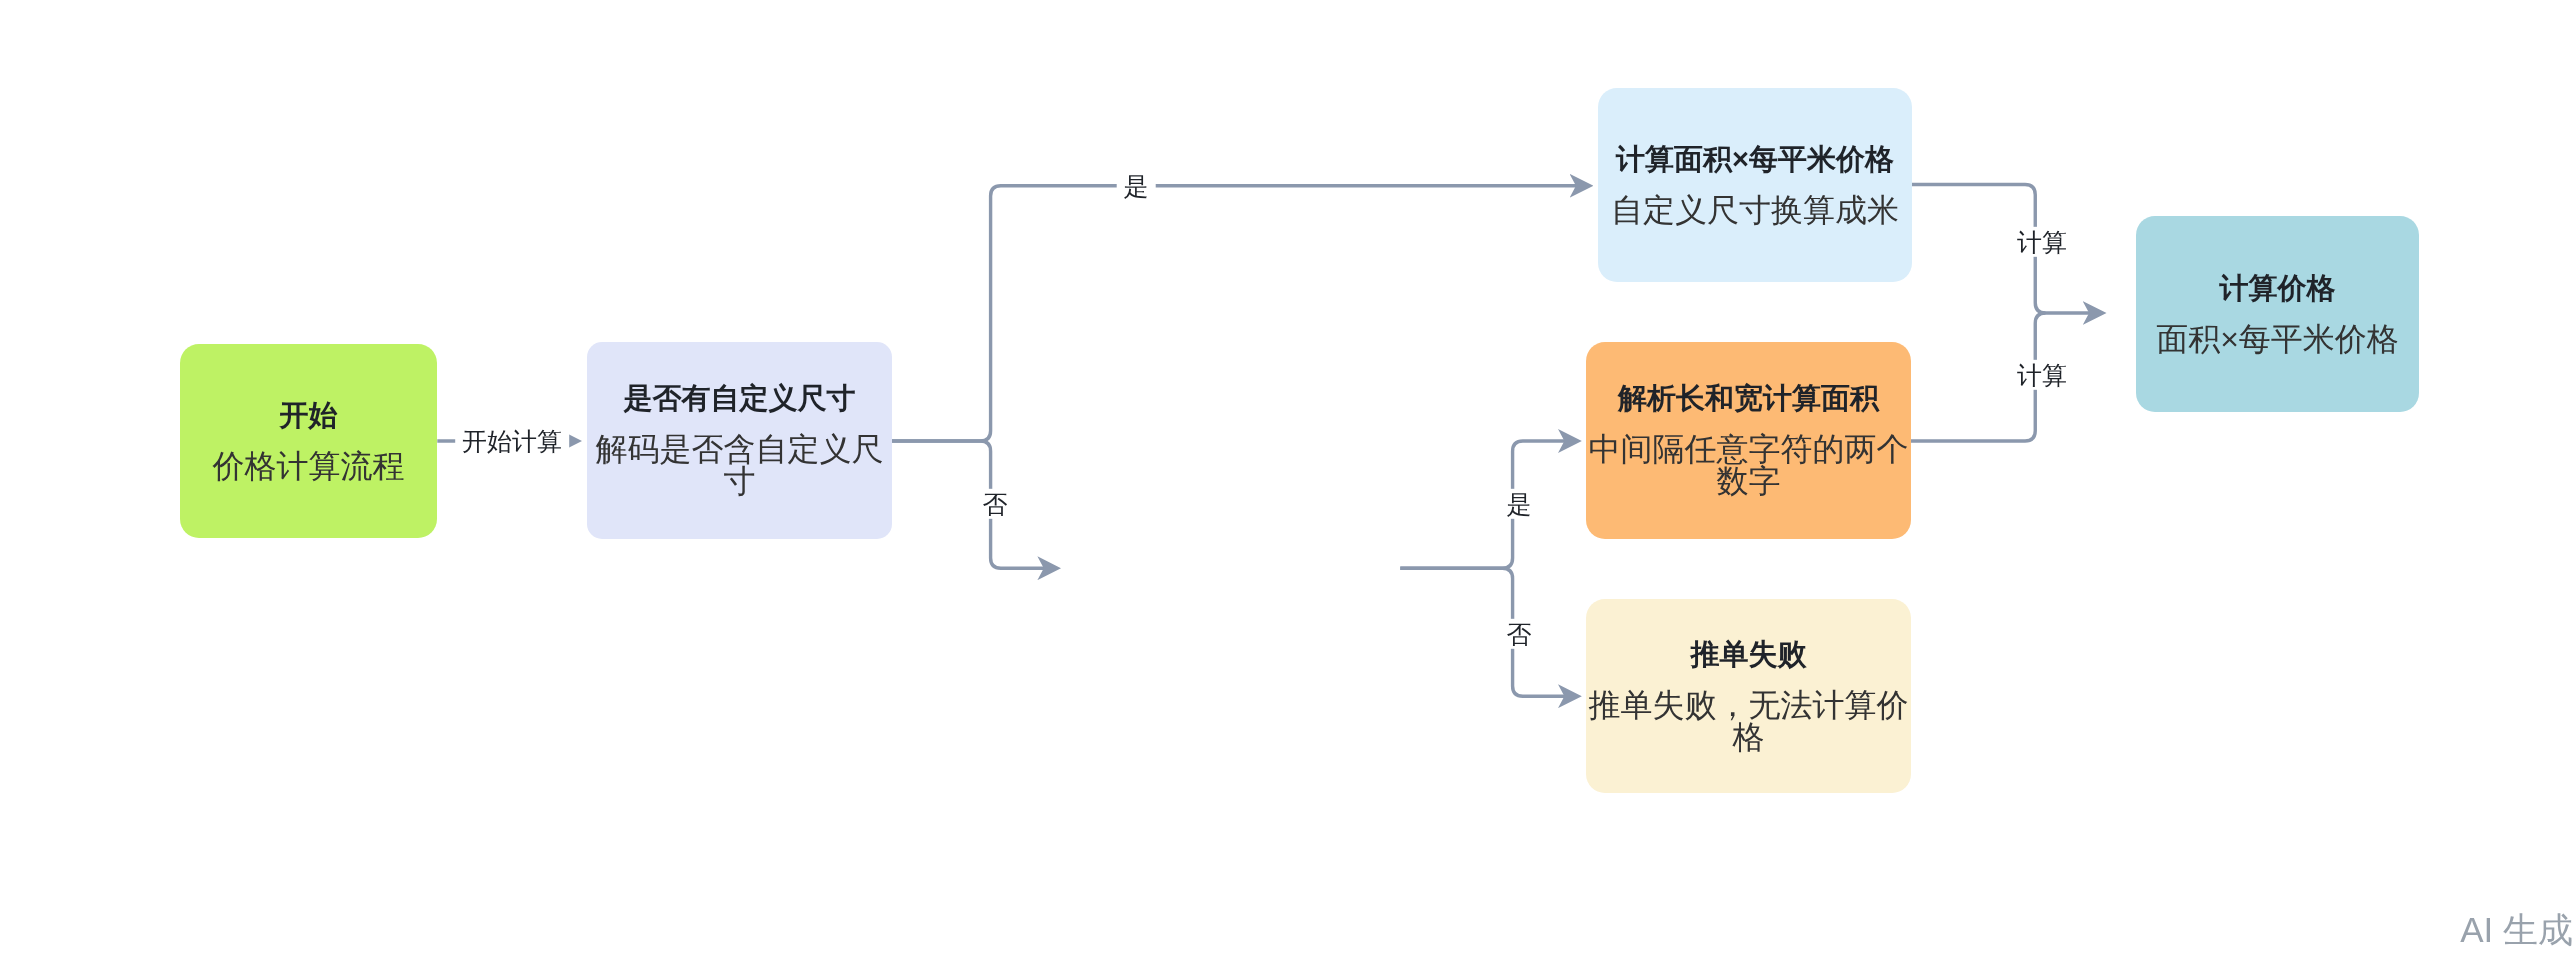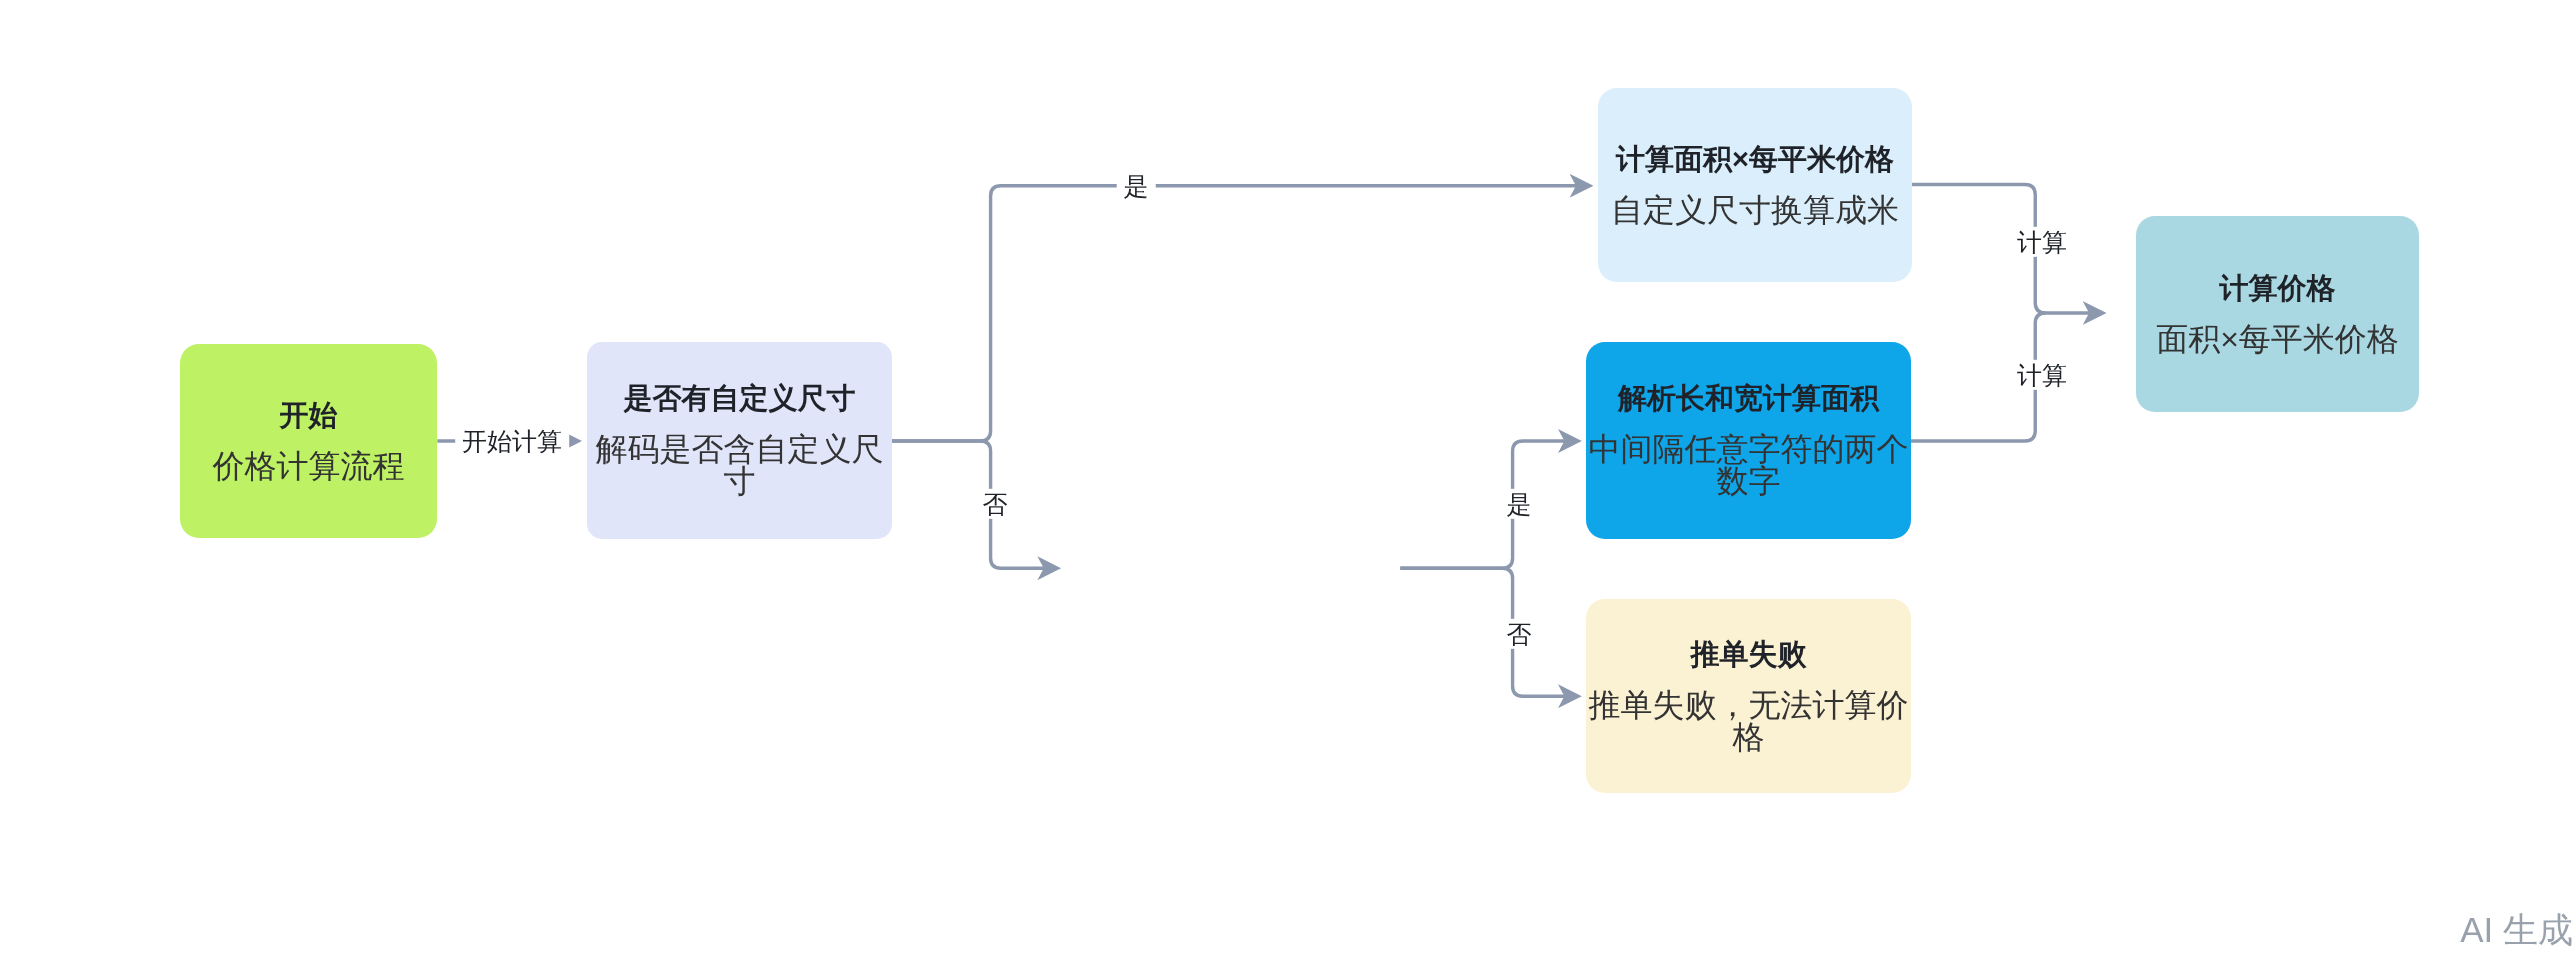--- a/index.html
+++ b/index.html
@@ -77,21 +77,21 @@
     <div class="title">是否有自定义尺寸</div>
     <div class="subtitle">解码是否含自定义尺寸</div>
   </div>
 
   <div class="node n2" style="background: rgb(218, 238, 251);">
     <div class="title">计算面积×每平米价格</div>
     <div class="subtitle">自定义尺寸换算成米</div>
   </div>
 
 
-  <div class="node n4" style="background: #0ea5e9;">
+  <div class="node n4" style="background: #fdba74;">
     <div class="title">解析长和宽计算面积</div>
     <div class="subtitle">中间隔任意字符的两个数字</div>
   </div>
 
   <div class="node n5" style="background: rgb(251, 241, 211);">
     <div class="title">推单失败</div>
     <div class="subtitle">推单失败，无法计算价格</div>
   </div>
 
   <div class="node n6" style="background: rgb(169, 216, 226); margin-left: 24px;">

